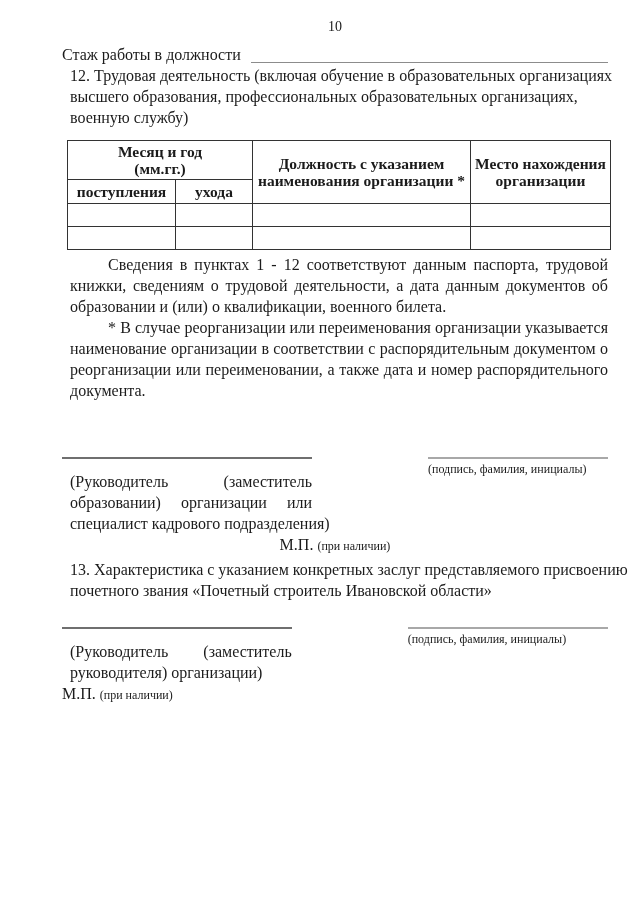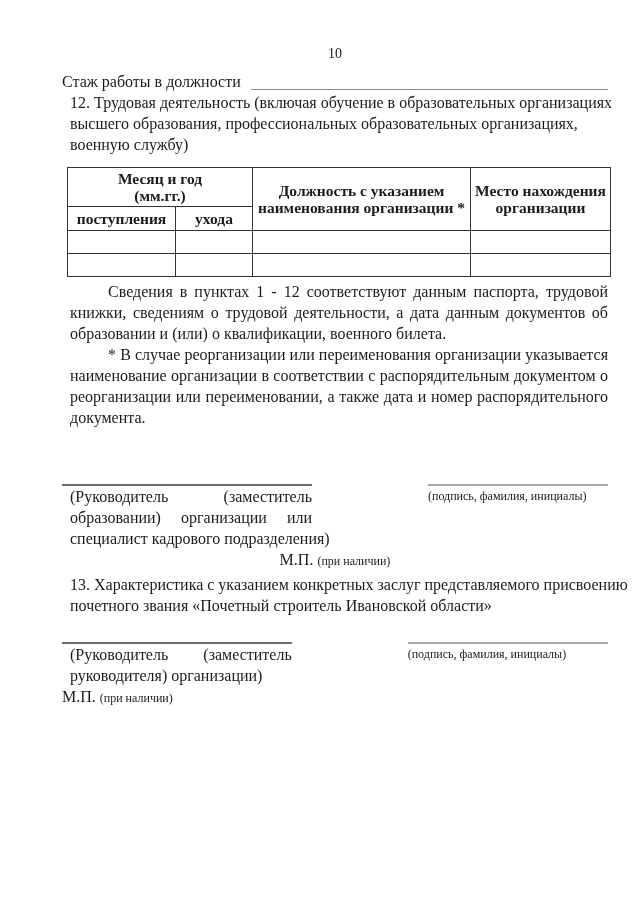--- a/index.html
+++ b/index.html
@@ -17,21 +17,21 @@
     width: 640px;
     height: 905px;
     background: var(--page-background);
     color: var(--text);
     font-family: "Liberation Serif", "DejaVu Serif", serif;
     overflow: hidden;
   }
   .content {
     position: absolute;
     left: 62px;
-    top: 45px;
+    top: 18px;
     width: 546px;
   }
   .page-number {
     text-align: center;
     font-size: 14px;
     line-height: 18px;
     margin-bottom: 8px;
   }
   .tenure-row {
     display: flex;
@@ -75,21 +75,21 @@
   .emp-table tbody td { height: 23px; }
   .th-sub { height: 24px; }
 
   .gap-lg { height: 56px; }
 
   .sig-row { display: flex; margin-top: 0; }
   .sig-left { width: 250px; }
   .sig-right { width: 218px; margin-left: 116px; }
   .sig-line-left  { border-top: 2px solid var(--signature-line-left); }
   .sig-line-right { border-top: 2px solid var(--signature-line-right); }
-  .sig-left .para { padding-top: 0; }
+  .sig-left .para { padding-top: 12px; }
   .sig-caption {
     font-size: 12px;
     line-height: 15px;
     padding-top: 3px;
     white-space: nowrap;
   }
   .stamp-row { font-size: 16px; line-height: 21px; }
   .stamp-row.centered { text-align: center; }
   .stamp-note { font-size: 12px; }
   .sec13 { margin-top: 2px; }

